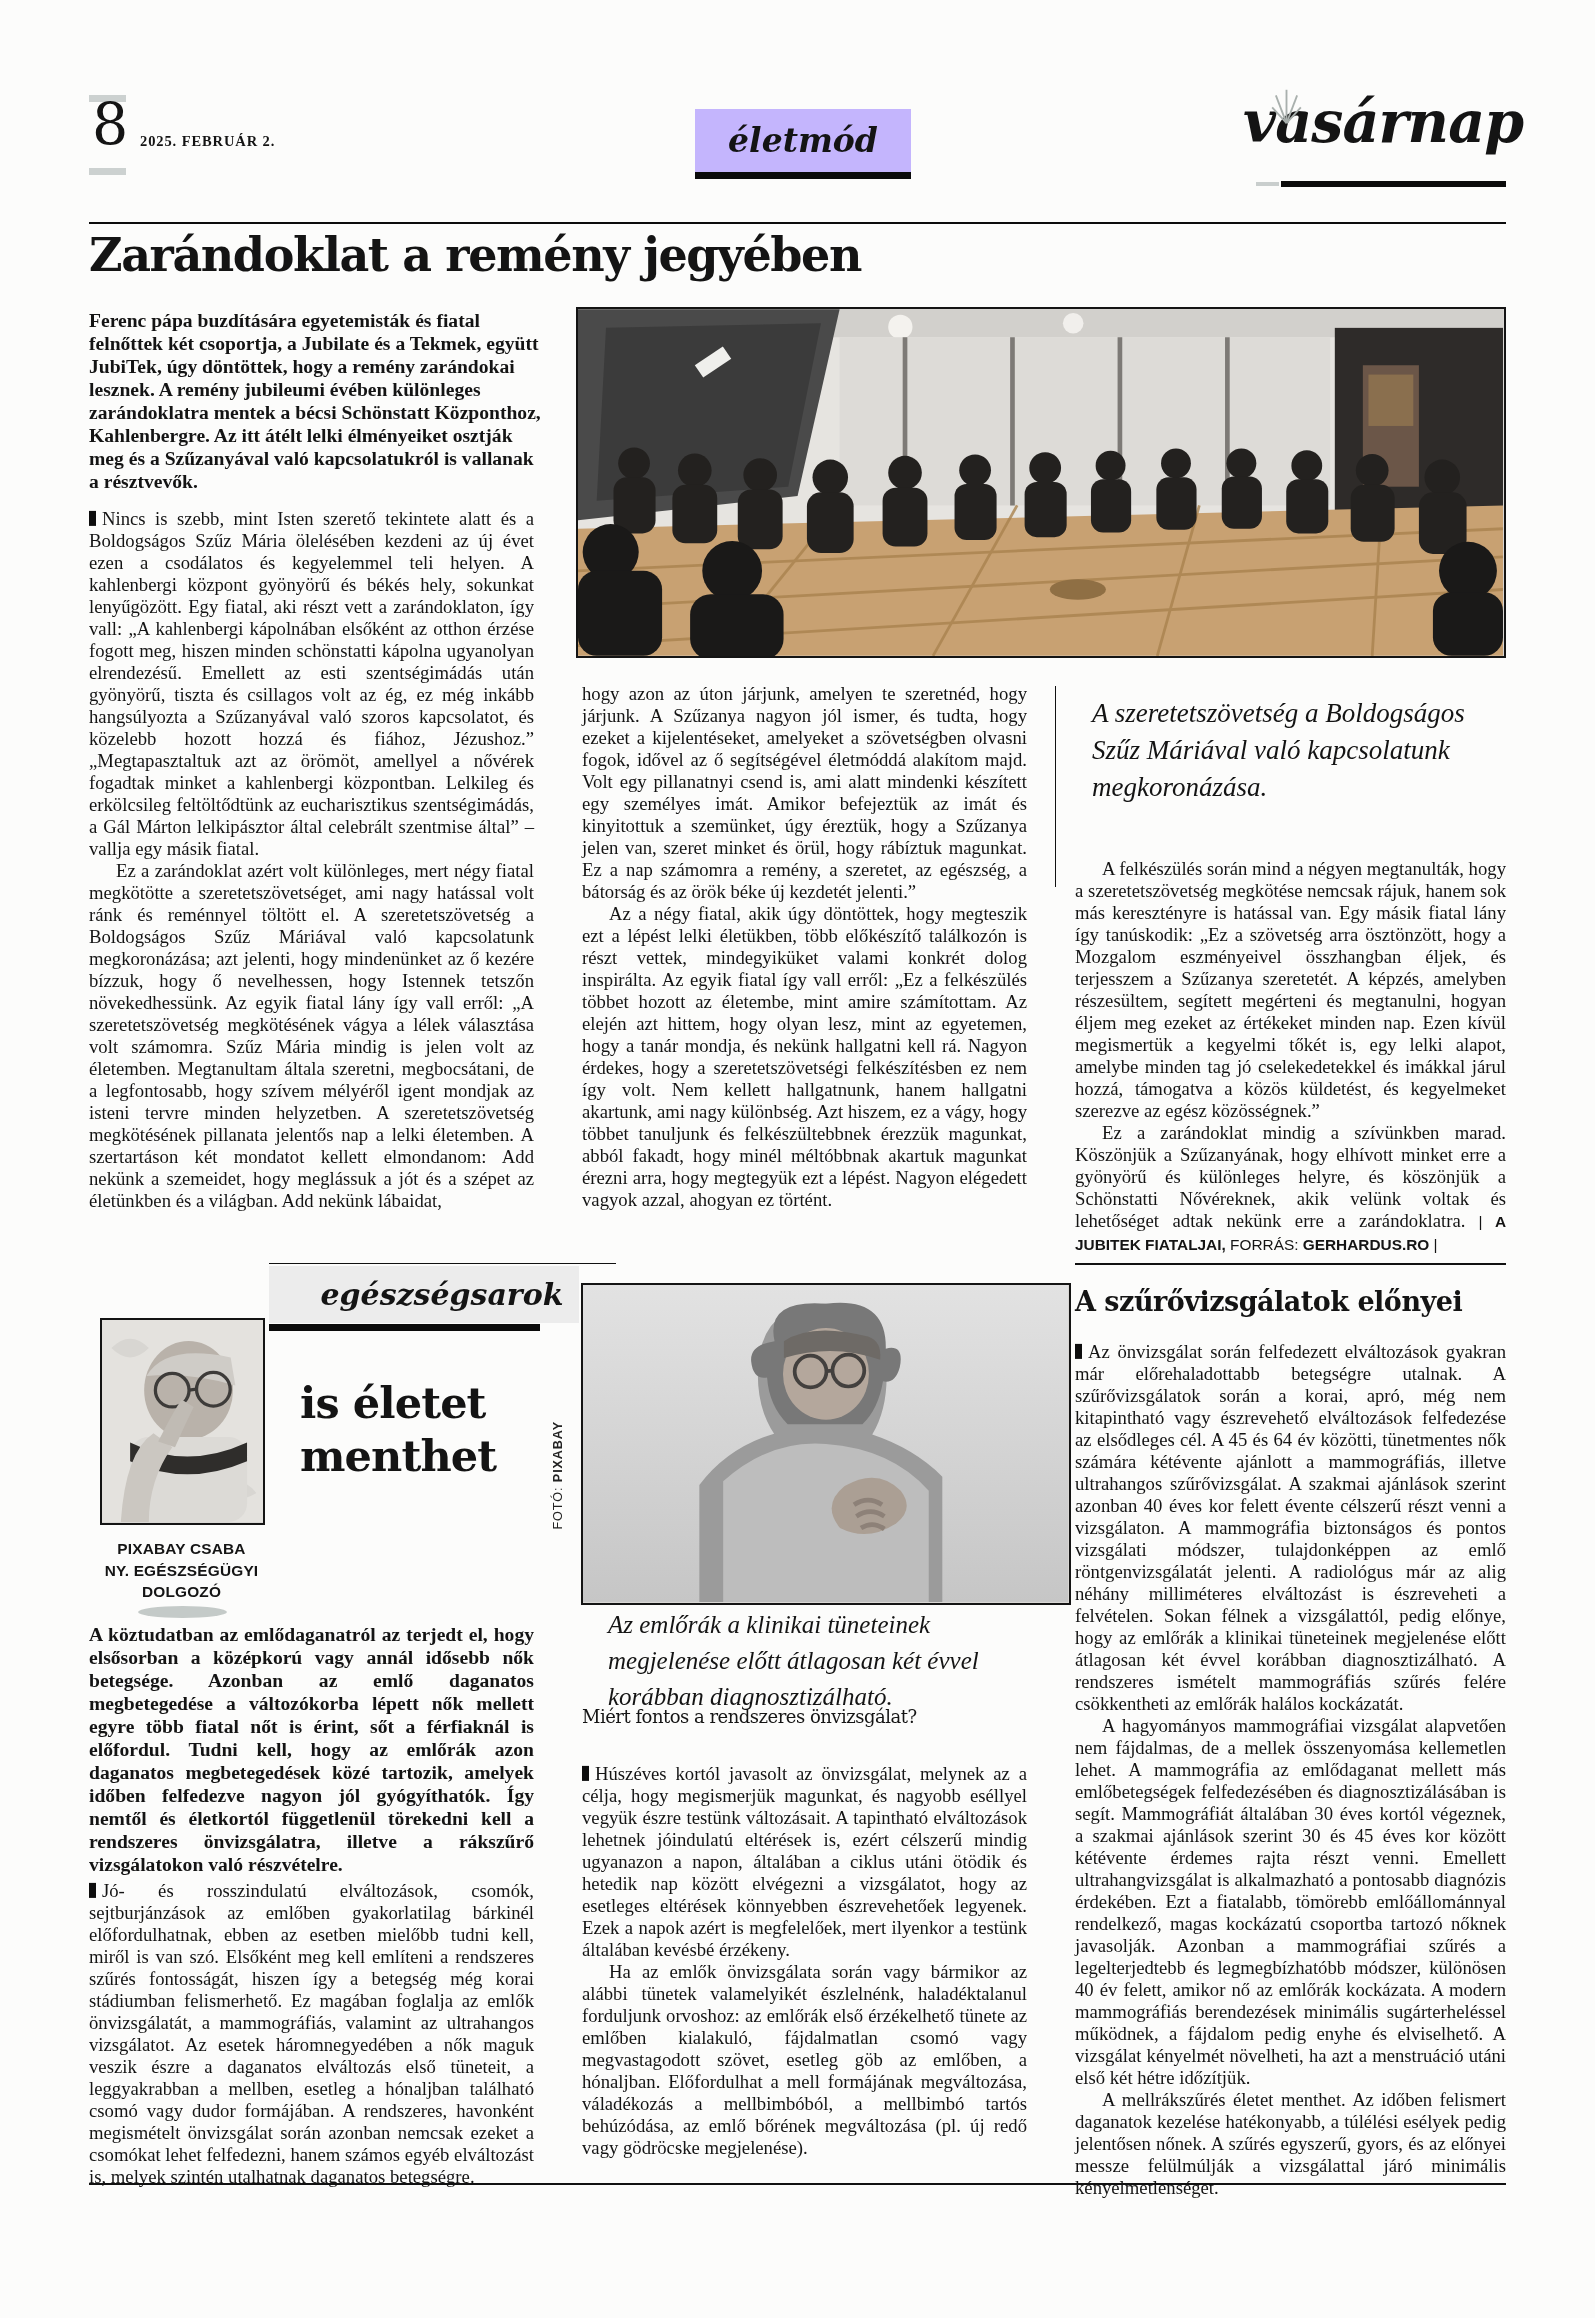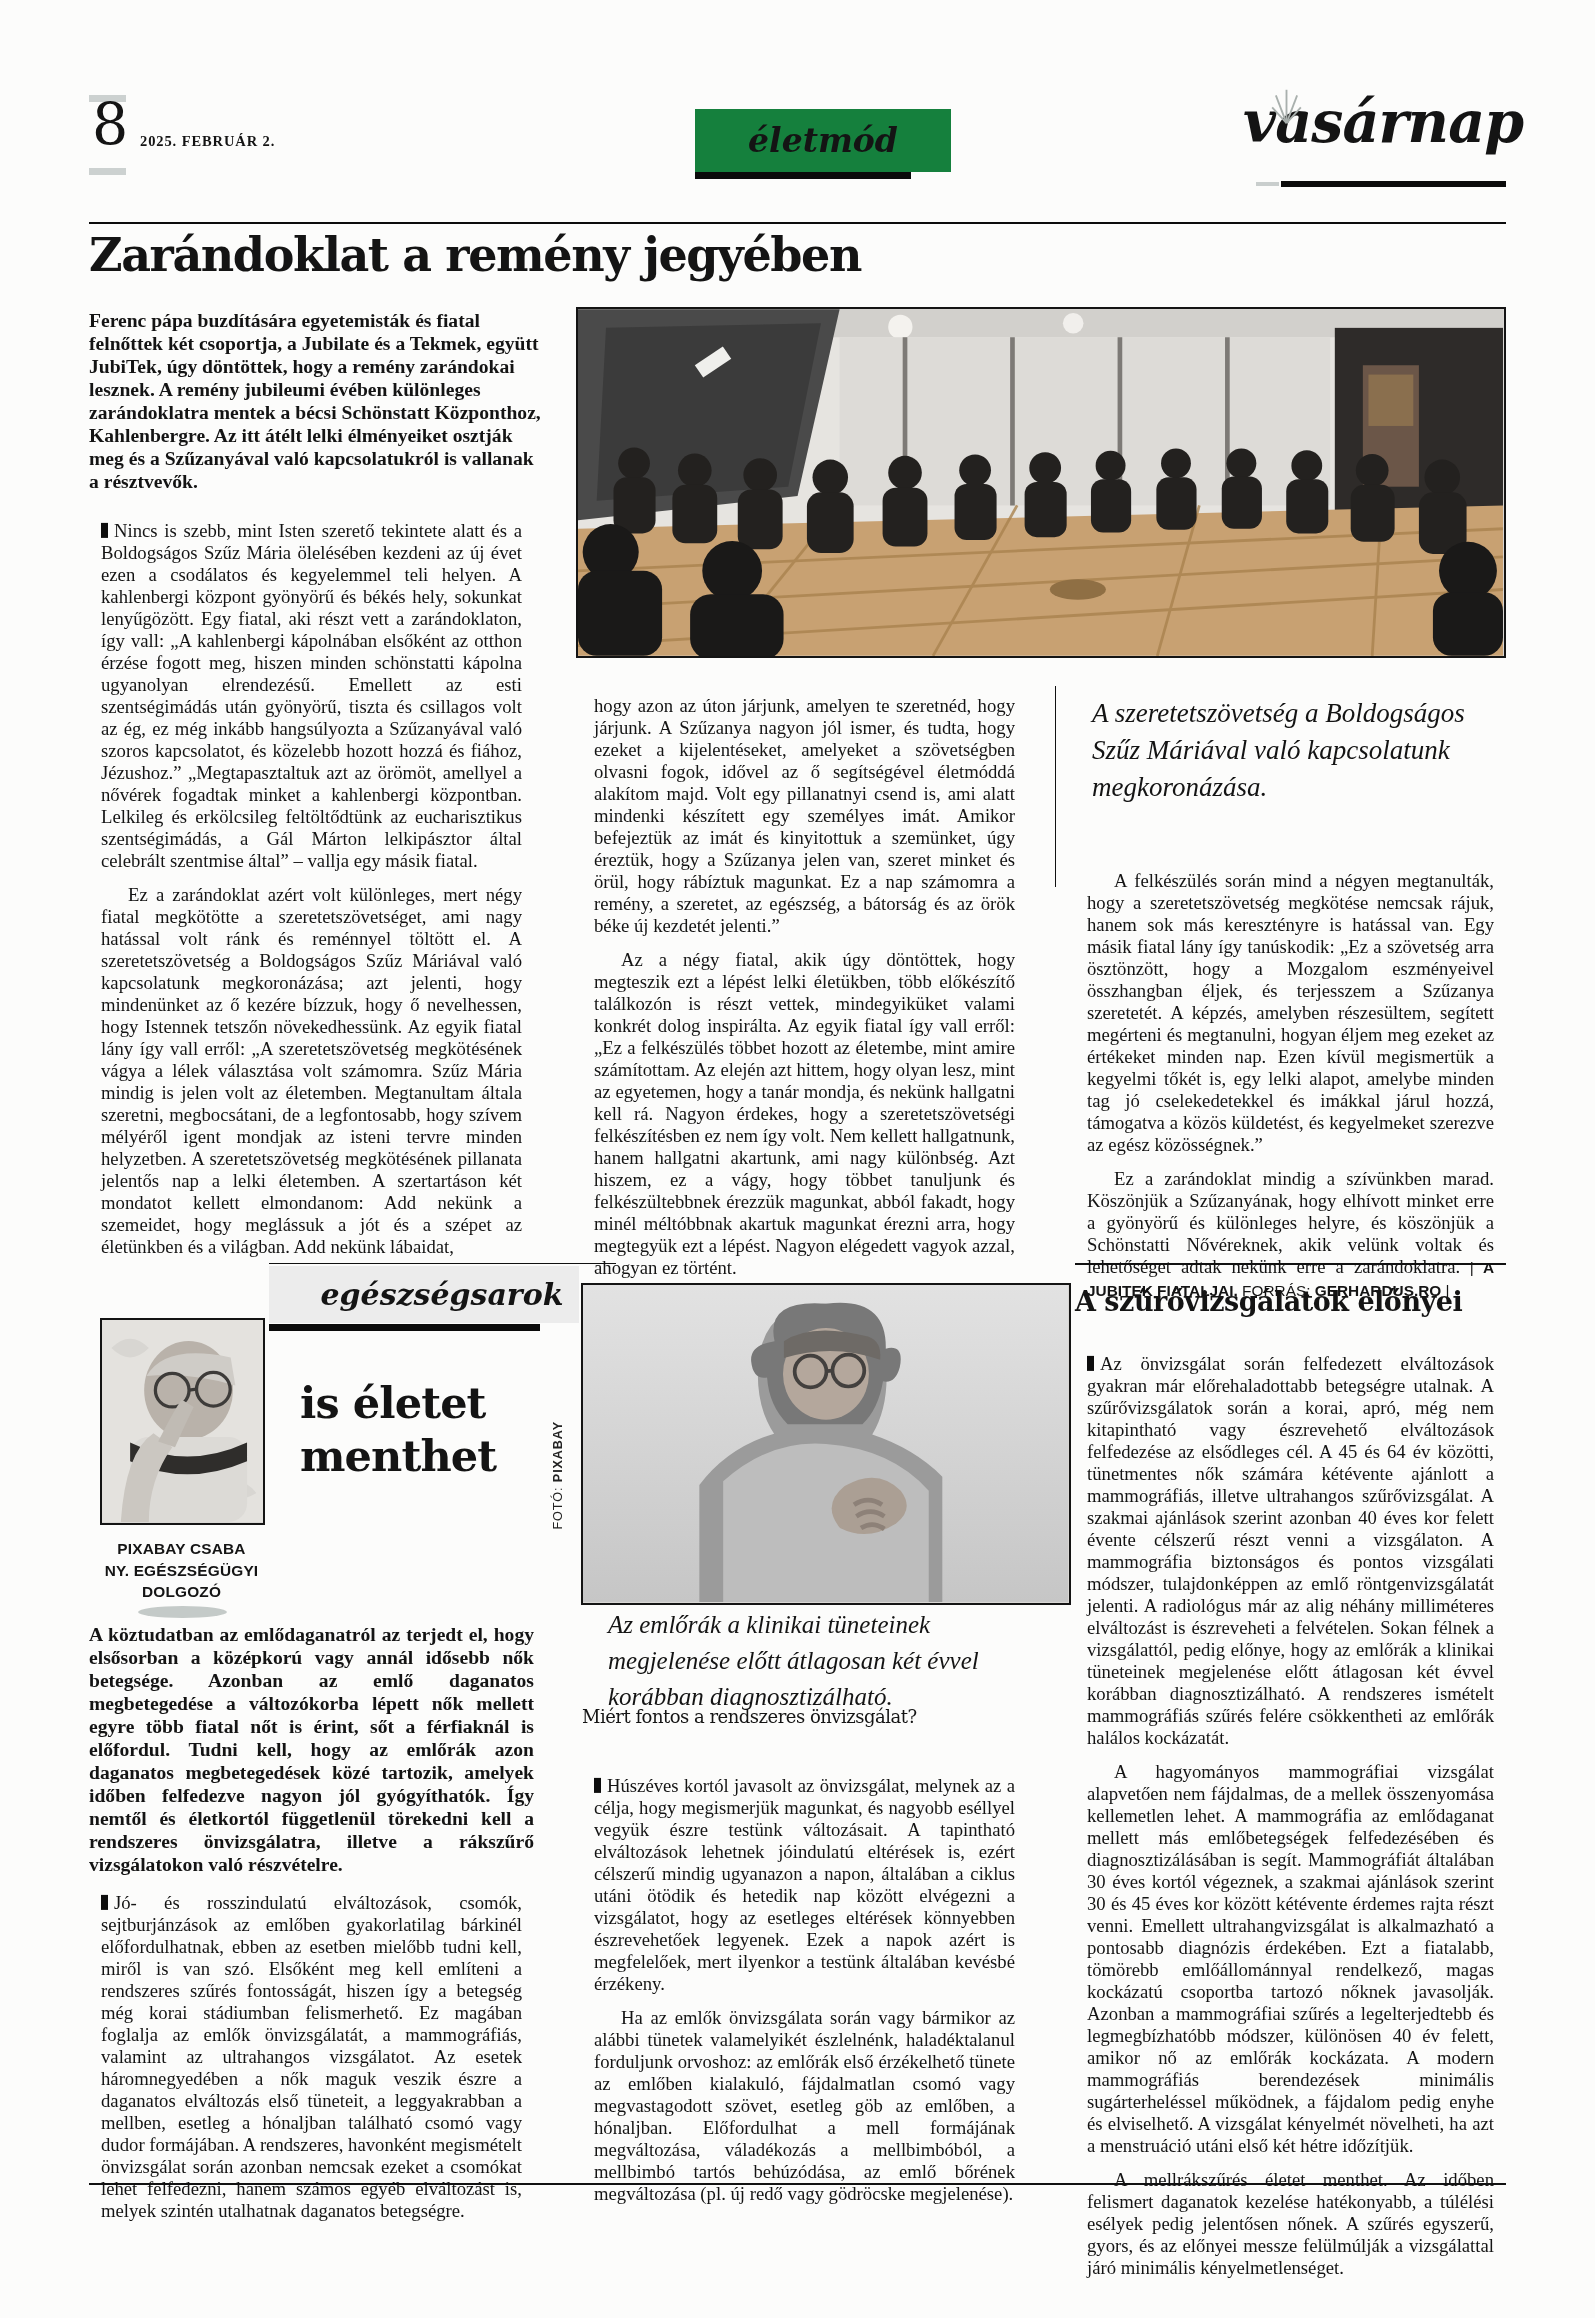--- a/index.html
+++ b/index.html
@@ -6,32 +6,32 @@
   body{
     width:1595px;height:2319px;position:relative;background:#fcfcfb;
     font-family:"Liberation Serif",serif;color:#141414;
     -webkit-font-smoothing:antialiased;
   }
   .abs{position:absolute;}
   
   .tick{background:#ccd1d0;width:37px;height:7px;}
   .page-num{font-family:"DejaVu Serif",serif;font-weight:400;font-size:57px;line-height:1;}
   .date{font-family:"Liberation Serif",serif;font-weight:700;font-size:14.5px;letter-spacing:0.9px;}
-  .section-box{background:#15803d;width:256px;height:63px;display:flex;align-items:center;justify-content:center;}
+  .section-box{background:#c4b5fd;width:216px;height:63px;display:flex;align-items:center;justify-content:center;}
   .section-box span{font-style:italic;font-weight:700;font-size:33px;font-family:"DejaVu Serif",serif;}
   .section-bar{background:#0b0b0b;width:216px;height:7px;}
   .masthead{font-family:"DejaVu Serif",serif;font-style:italic;font-weight:700;font-size:57px;line-height:1;letter-spacing:-0.9px;}
   .masthead-bar{background:#0b0b0b;height:6px;}
   .masthead-bar-gray{background:#c9cecd;height:4.2px;}
   .header-rule{background:#0b0b0b;height:2.3px;}
   
   .headline{font-family:"DejaVu Serif",serif;font-weight:700;font-size:46px;letter-spacing:-1.4px;line-height:1.05;white-space:nowrap;}
   .lead{font-weight:700;font-size:19.6px;line-height:23px;text-align:left;}
   .bodycol{font-size:18.7px;line-height:22px;text-align:justify;}
-  .bodycol p{margin:12px;}
+  .bodycol p{margin:0;}
   .bodycol p.indent{text-indent:27px;}
   .pmark{display:inline-block;width:7px;height:15.4px;background:#0d0d0d;margin-right:6px;transform:translateY(0.9px);}
   .pullquote{font-style:italic;font-size:27px;line-height:37px;text-align:left;}
   .pullquote2{font-style:italic;font-size:25px;line-height:36px;text-align:left;}
   .vrule{background:#111;width:1.4px;}
   .hrule{background:#111;height:1.9px;}
   .byline{font-family:"Liberation Sans",sans-serif;font-weight:700;font-size:15.4px;letter-spacing:0;}
   .byline .lt{font-weight:400;}
   
   .photo-frame{border:2.3px solid #141414;box-sizing:border-box;overflow:hidden;background:#d9d7d4;}

